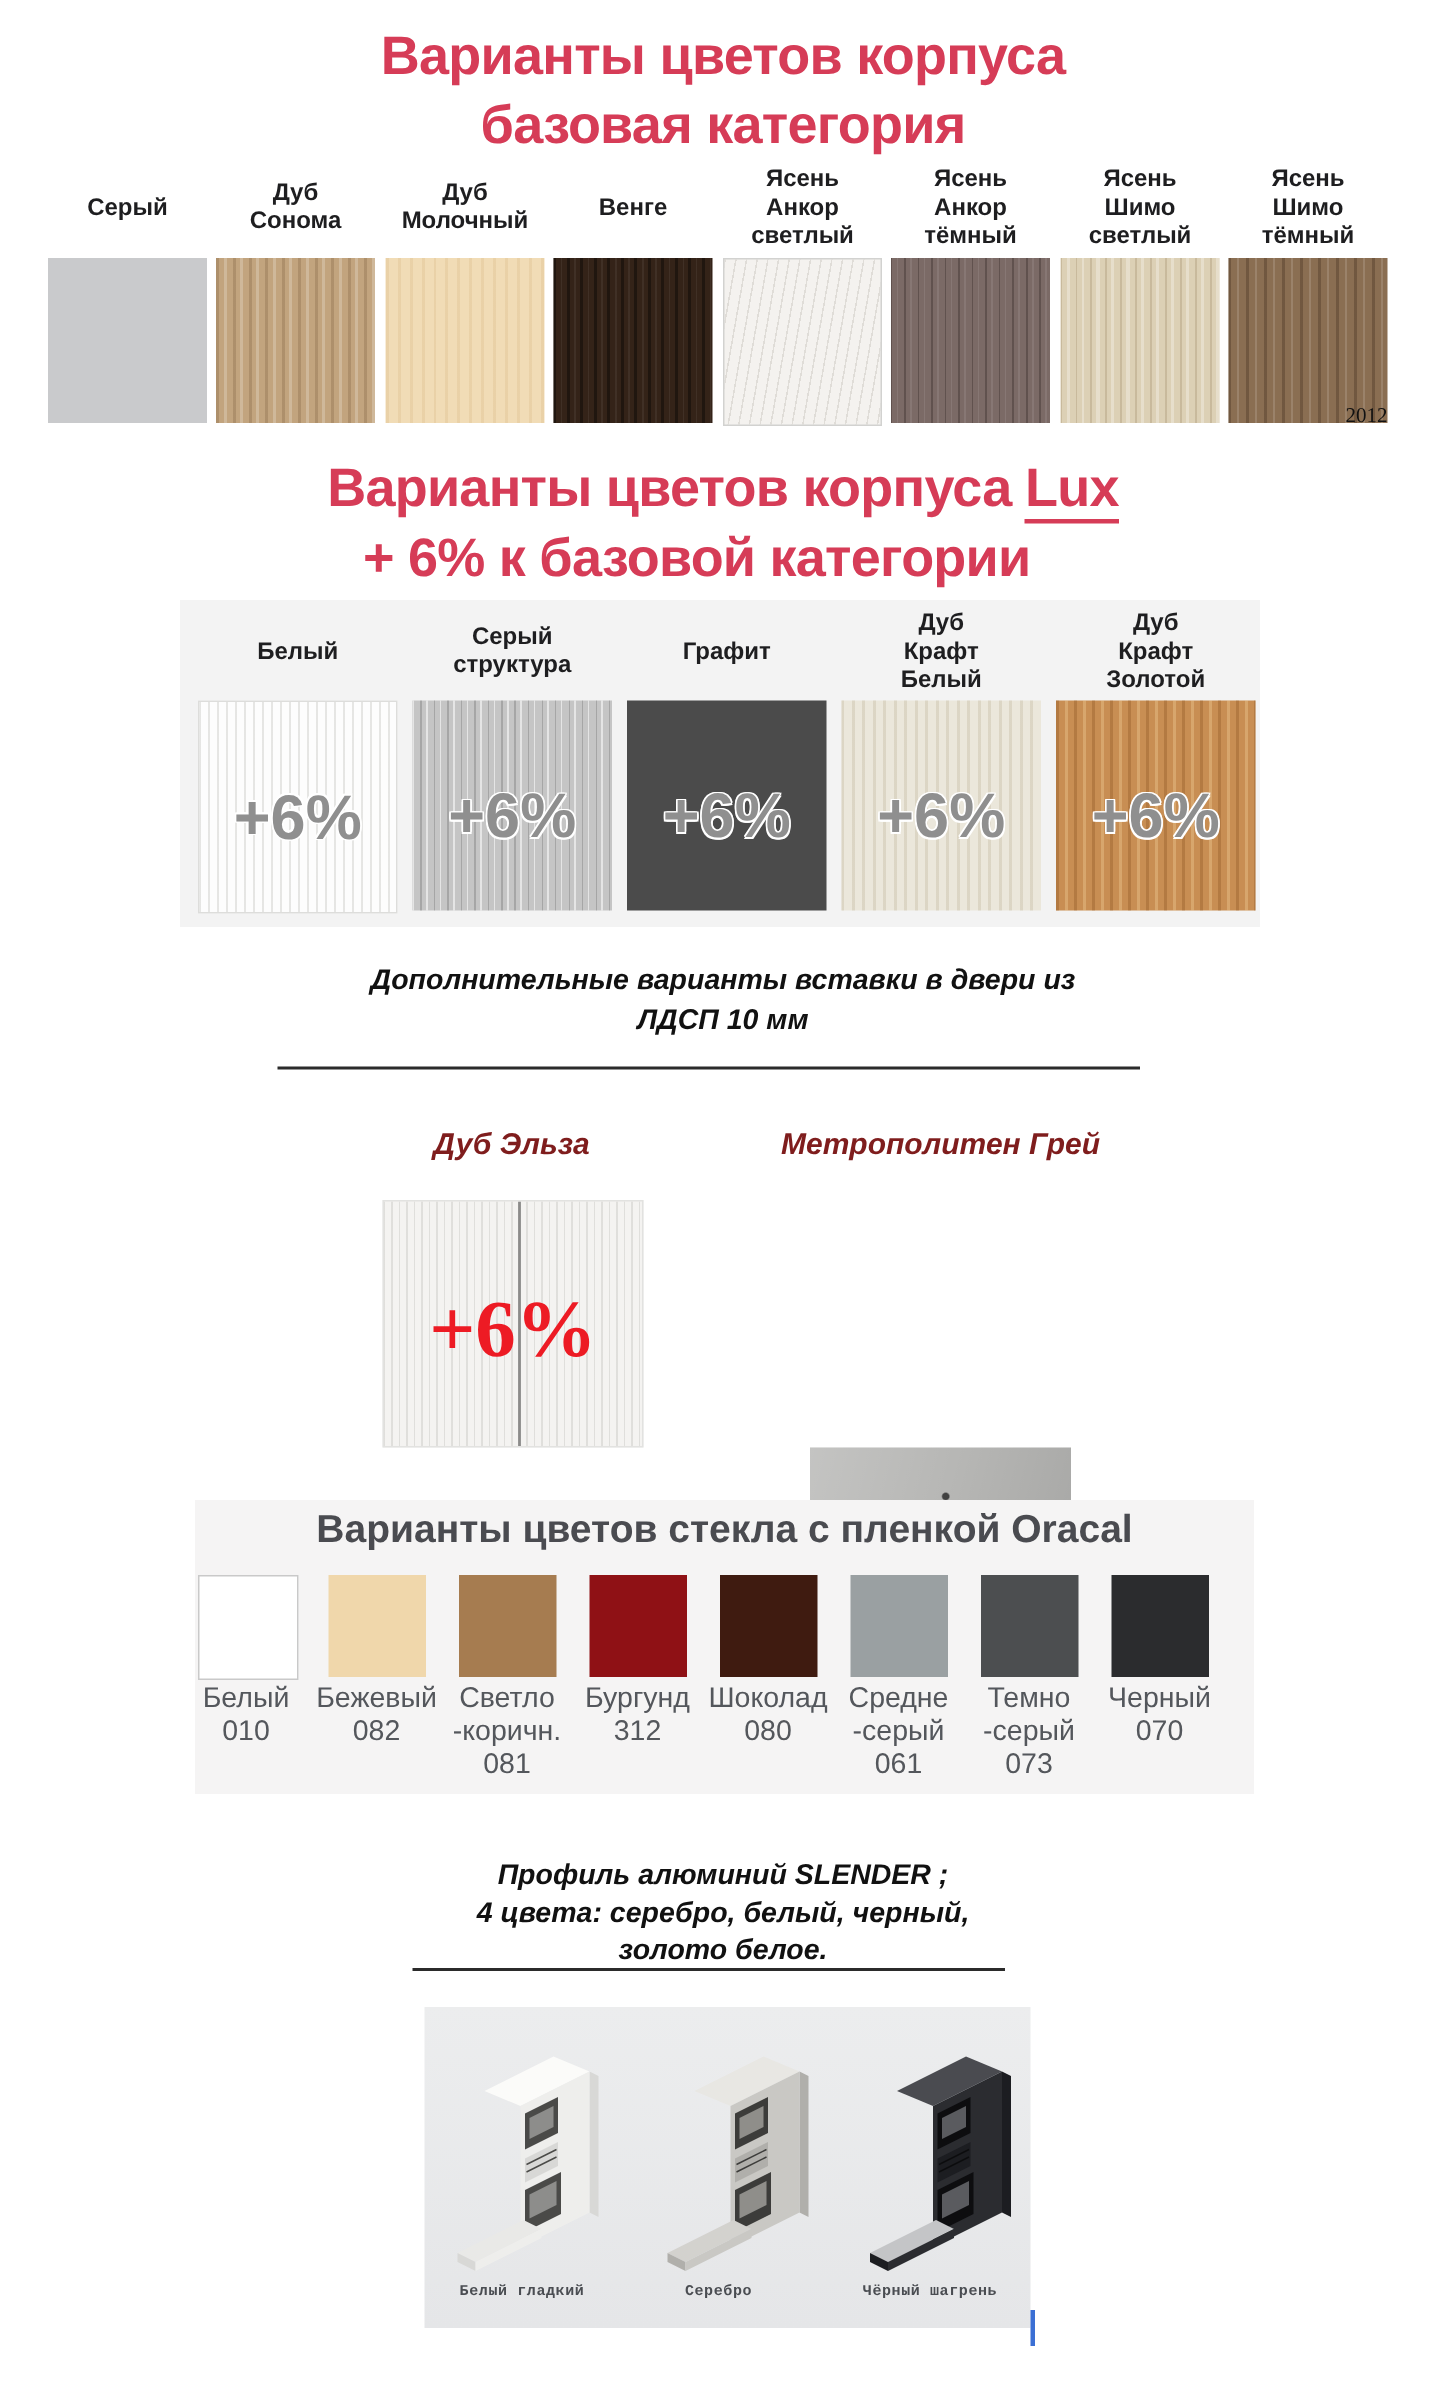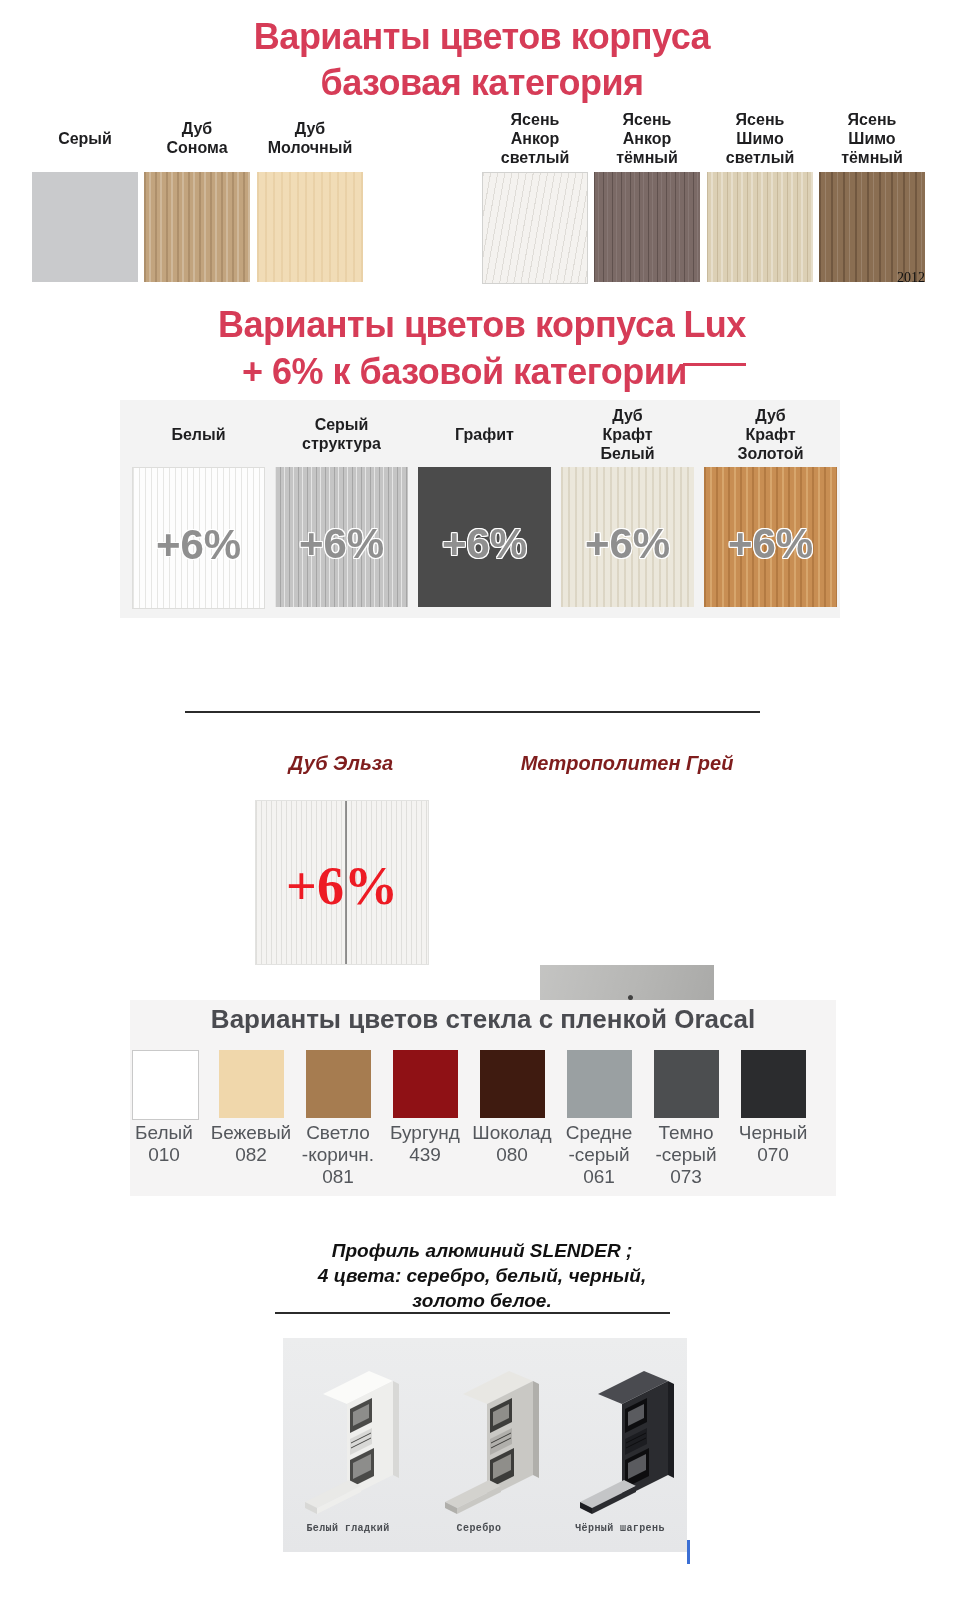--- a/index.html
+++ b/index.html
@@ -4,21 +4,21 @@
 <style>
   html,body{margin:0;padding:0;background:#ffffff;}
   .page{position:relative;width:964px;height:1600px;background:#ffffff;overflow:hidden;
         font-family:"Liberation Sans",sans-serif;}
   .abs{position:absolute;}
   .pre{white-space:pre-line;}
   .ctr{text-align:center;}
 
   
   .h-pink{color:#d63c57;font-weight:700;font-size:36px;line-height:46px;letter-spacing:-0.5px;}
-  .lux-underline{border-bottom:3px solid #d63c57;margin-left:9px;padding-bottom:18px;}
+  .lux-underline{border-bottom:3px solid #d63c57;margin-left:9px;padding-bottom:1px;}
 
   
   .s1col{width:106px;top:106px;}
   .s1label{height:64px;display:flex;align-items:center;justify-content:center;
            font-size:16px;line-height:19px;font-weight:700;color:#1e1e20;}
   .s1sw{height:110px;margin-top:2px;}
 
   
   .panel{background:#f3f3f3;}
   .luxcol{width:133px;top:404px;}
@@ -88,20 +88,24 @@
   <div class="abs s1col" style="left:144px;">
     <div class="s1label ctr pre">Дуб
 Сонома</div>
     <div class="s1sw g-sonoma" style="background-color: rgb(194, 164, 126);"></div>
   </div>
   <div class="abs s1col" style="left:257px;">
     <div class="s1label ctr pre">Дуб
 Молочный</div>
     <div class="s1sw g-milk" style="background-color: rgb(241, 220, 182);"></div>
   </div>
+  <div class="abs s1col" style="left:369px;">
+    <div class="s1label ctr pre">Венге</div>
+    <div class="s1sw g-wenge" style="background-color: rgb(52, 35, 24);"></div>
+  </div>
   <div class="abs s1col" style="left:482px;">
     <div class="s1label ctr pre">Ясень
 Анкор
 светлый</div>
     <div class="s1sw g-ankor-l" style="background-color: rgb(244, 242, 239);"></div>
   </div>
   <div class="abs s1col" style="left:594px;">
     <div class="s1label ctr pre">Ясень
 Анкор
 тёмный</div>
@@ -158,20 +162,22 @@
   </div>
   <div class="abs luxcol" style="left:704px;">
     <div class="luxlabel ctr pre">Дуб
 Крафт
 Золотой</div>
     <div class="luxsw g-kraft-gold" style="background-color: rgb(200, 142, 83);">
       <span class="badge6">+6%</span>
     </div>
   </div>
 
+  <div class="abs h-italic ctr pre" style="left:10px;top:640px;width:944px;font-size:19px;line-height:27px;">Дополнительные варианты вставки в двери из
+ЛДСП 10 мм</div>
   <div class="abs rule" style="left:185px;top:711px;width:575px;"></div>
 
   <div class="abs ldsplabel ctr" style="left:255px;top:752px;width:172px;">Дуб Эльза</div>
   <div class="abs ldsplabel ctr" style="left:505px;top:752px;width:244px;">Метрополитен Грей</div>
 
   <div class="abs ldspsw g-elza" style="left: 255px; top: 800px; width: 172px; background-color: rgb(244, 243, 241);">
     <span class="badge6red">+6%</span>
   </div>
   <div class="abs ldspsw g-concrete" style="left: 540px; top: 800px; width: 174px; background-color: rgb(183, 183, 181);">
     <span class="badge6red">+6%</span>
@@ -190,21 +196,21 @@
   <div class="abs orsw" style="left: 741px; background-color: rgb(43, 44, 46);"></div>
 
   <div class="abs orlabel ctr pre" style="left:120px;">Белый
 010</div>
   <div class="abs orlabel ctr pre" style="left:207px;">Бежевый
 082</div>
   <div class="abs orlabel ctr pre" style="left:294px;">Светло
 -коричн.
 081</div>
   <div class="abs orlabel ctr pre" style="left:381px;">Бургунд
-439</div>
+312</div>
   <div class="abs orlabel ctr pre" style="left:468px;">Шоколад
 080</div>
   <div class="abs orlabel ctr pre" style="left:555px;">Средне
 -серый
 061</div>
   <div class="abs orlabel ctr pre" style="left:642px;">Темно
 -серый
 073</div>
   <div class="abs orlabel ctr pre" style="left:729px;">Черный
 070</div>

